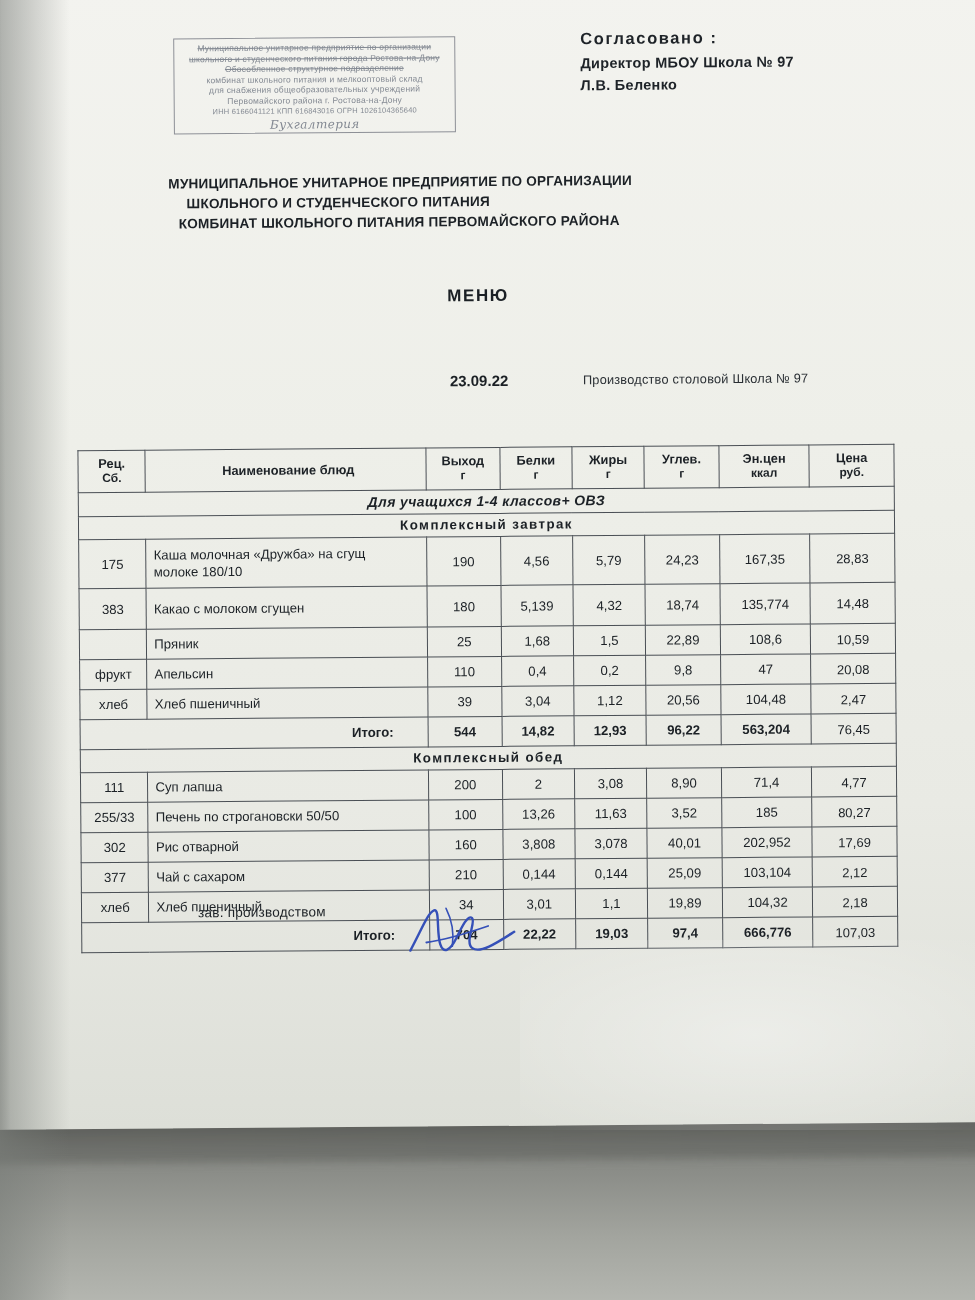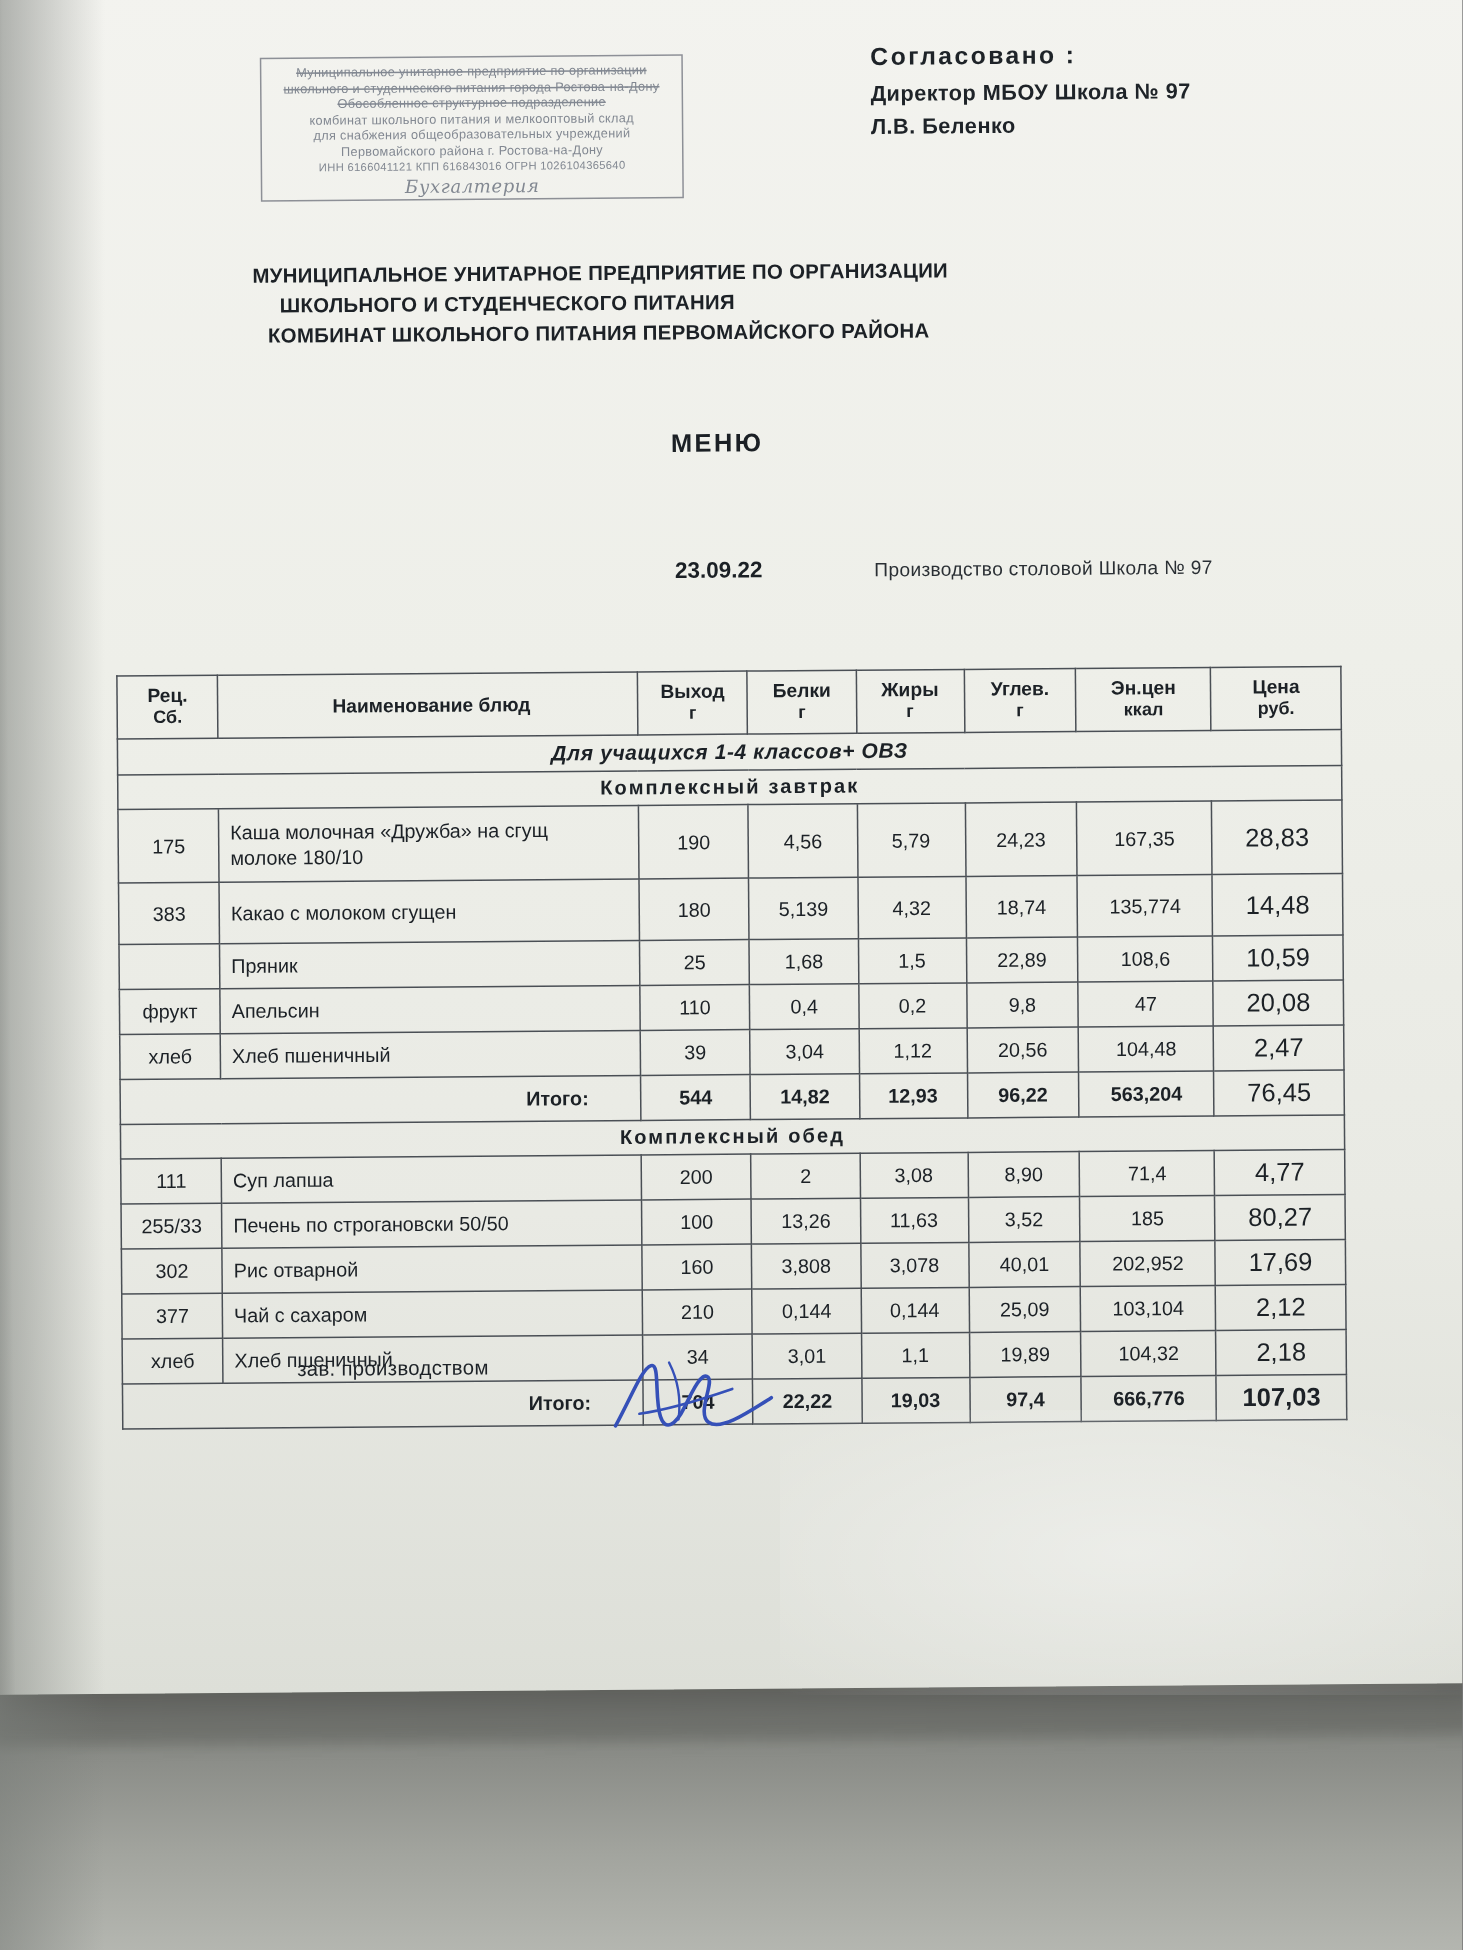--- a/index.html
+++ b/index.html
@@ -184,21 +184,21 @@
   .c-rec   { width: 62px;  text-align: center; }
   .c-name  { width: 304px; text-align: left; padding-left: 7px !important; }
   .c-out   { width: 70px;  text-align: center; border-radius: 13px; }
   .c-prot  { width: 69px;  text-align: center; }
   .c-fat   { width: 69px;  text-align: center; }
   .c-carb  { width: 72px;  text-align: center; }
   .c-ener  { width: 88px;  text-align: center; }
   .c-price { width: 83px;  text-align: center; }
 
   td.num { text-align: center; }
-  td.price { text-align: center; font-size: 17px; vertical-align: bottom; padding-bottom: 1px !important; }
+  td.price { text-align: center; font-size: 13px; vertical-align: bottom; padding-bottom: 1px !important; }
   tr.section td {
     text-align: center;
     font-weight: bold;
     font-style: italic;
     font-size: 14px;
     letter-spacing: .4px;
     padding: 3px 0 4px;
   }
   tr.section.sub td {
     font-style: normal;
@@ -457,21 +457,21 @@
             <td class="c-price price">2,18</td>
           </tr>
 
           <tr class="total short">
             <td colspan="2" class="lbl">Итого:</td>
             <td class="c-out num">704</td>
             <td class="c-prot num">22,22</td>
             <td class="c-fat num">19,03</td>
             <td class="c-carb num">97,4</td>
             <td class="c-ener num">666,776</td>
-            <td class="c-price price" style="font-weight:bold">107,03</td>
+            <td class="c-price price" style="font-weight:normal">107,03</td>
           </tr>
         </tbody>
       </table>
     </div>
 
     <div class="signature-label">зав. производством</div>
 
     <svg class="signature-mark" viewBox="0 0 130 72">
       <path d="M8 52 C 20 30, 26 14, 32 12 C 38 10, 34 34, 38 46 C 41 56, 48 52, 54 40 C 60 28, 66 16, 70 20 C 74 24, 62 44, 70 50 C 78 56, 96 44, 112 34" fill="none" stroke="#3550b8" stroke-width="2.4" stroke-linecap="round"></path>
       <path d="M24 44 C 40 42, 62 36, 86 28" fill="none" stroke="#3550b8" stroke-width="1.8" stroke-linecap="round"></path>

